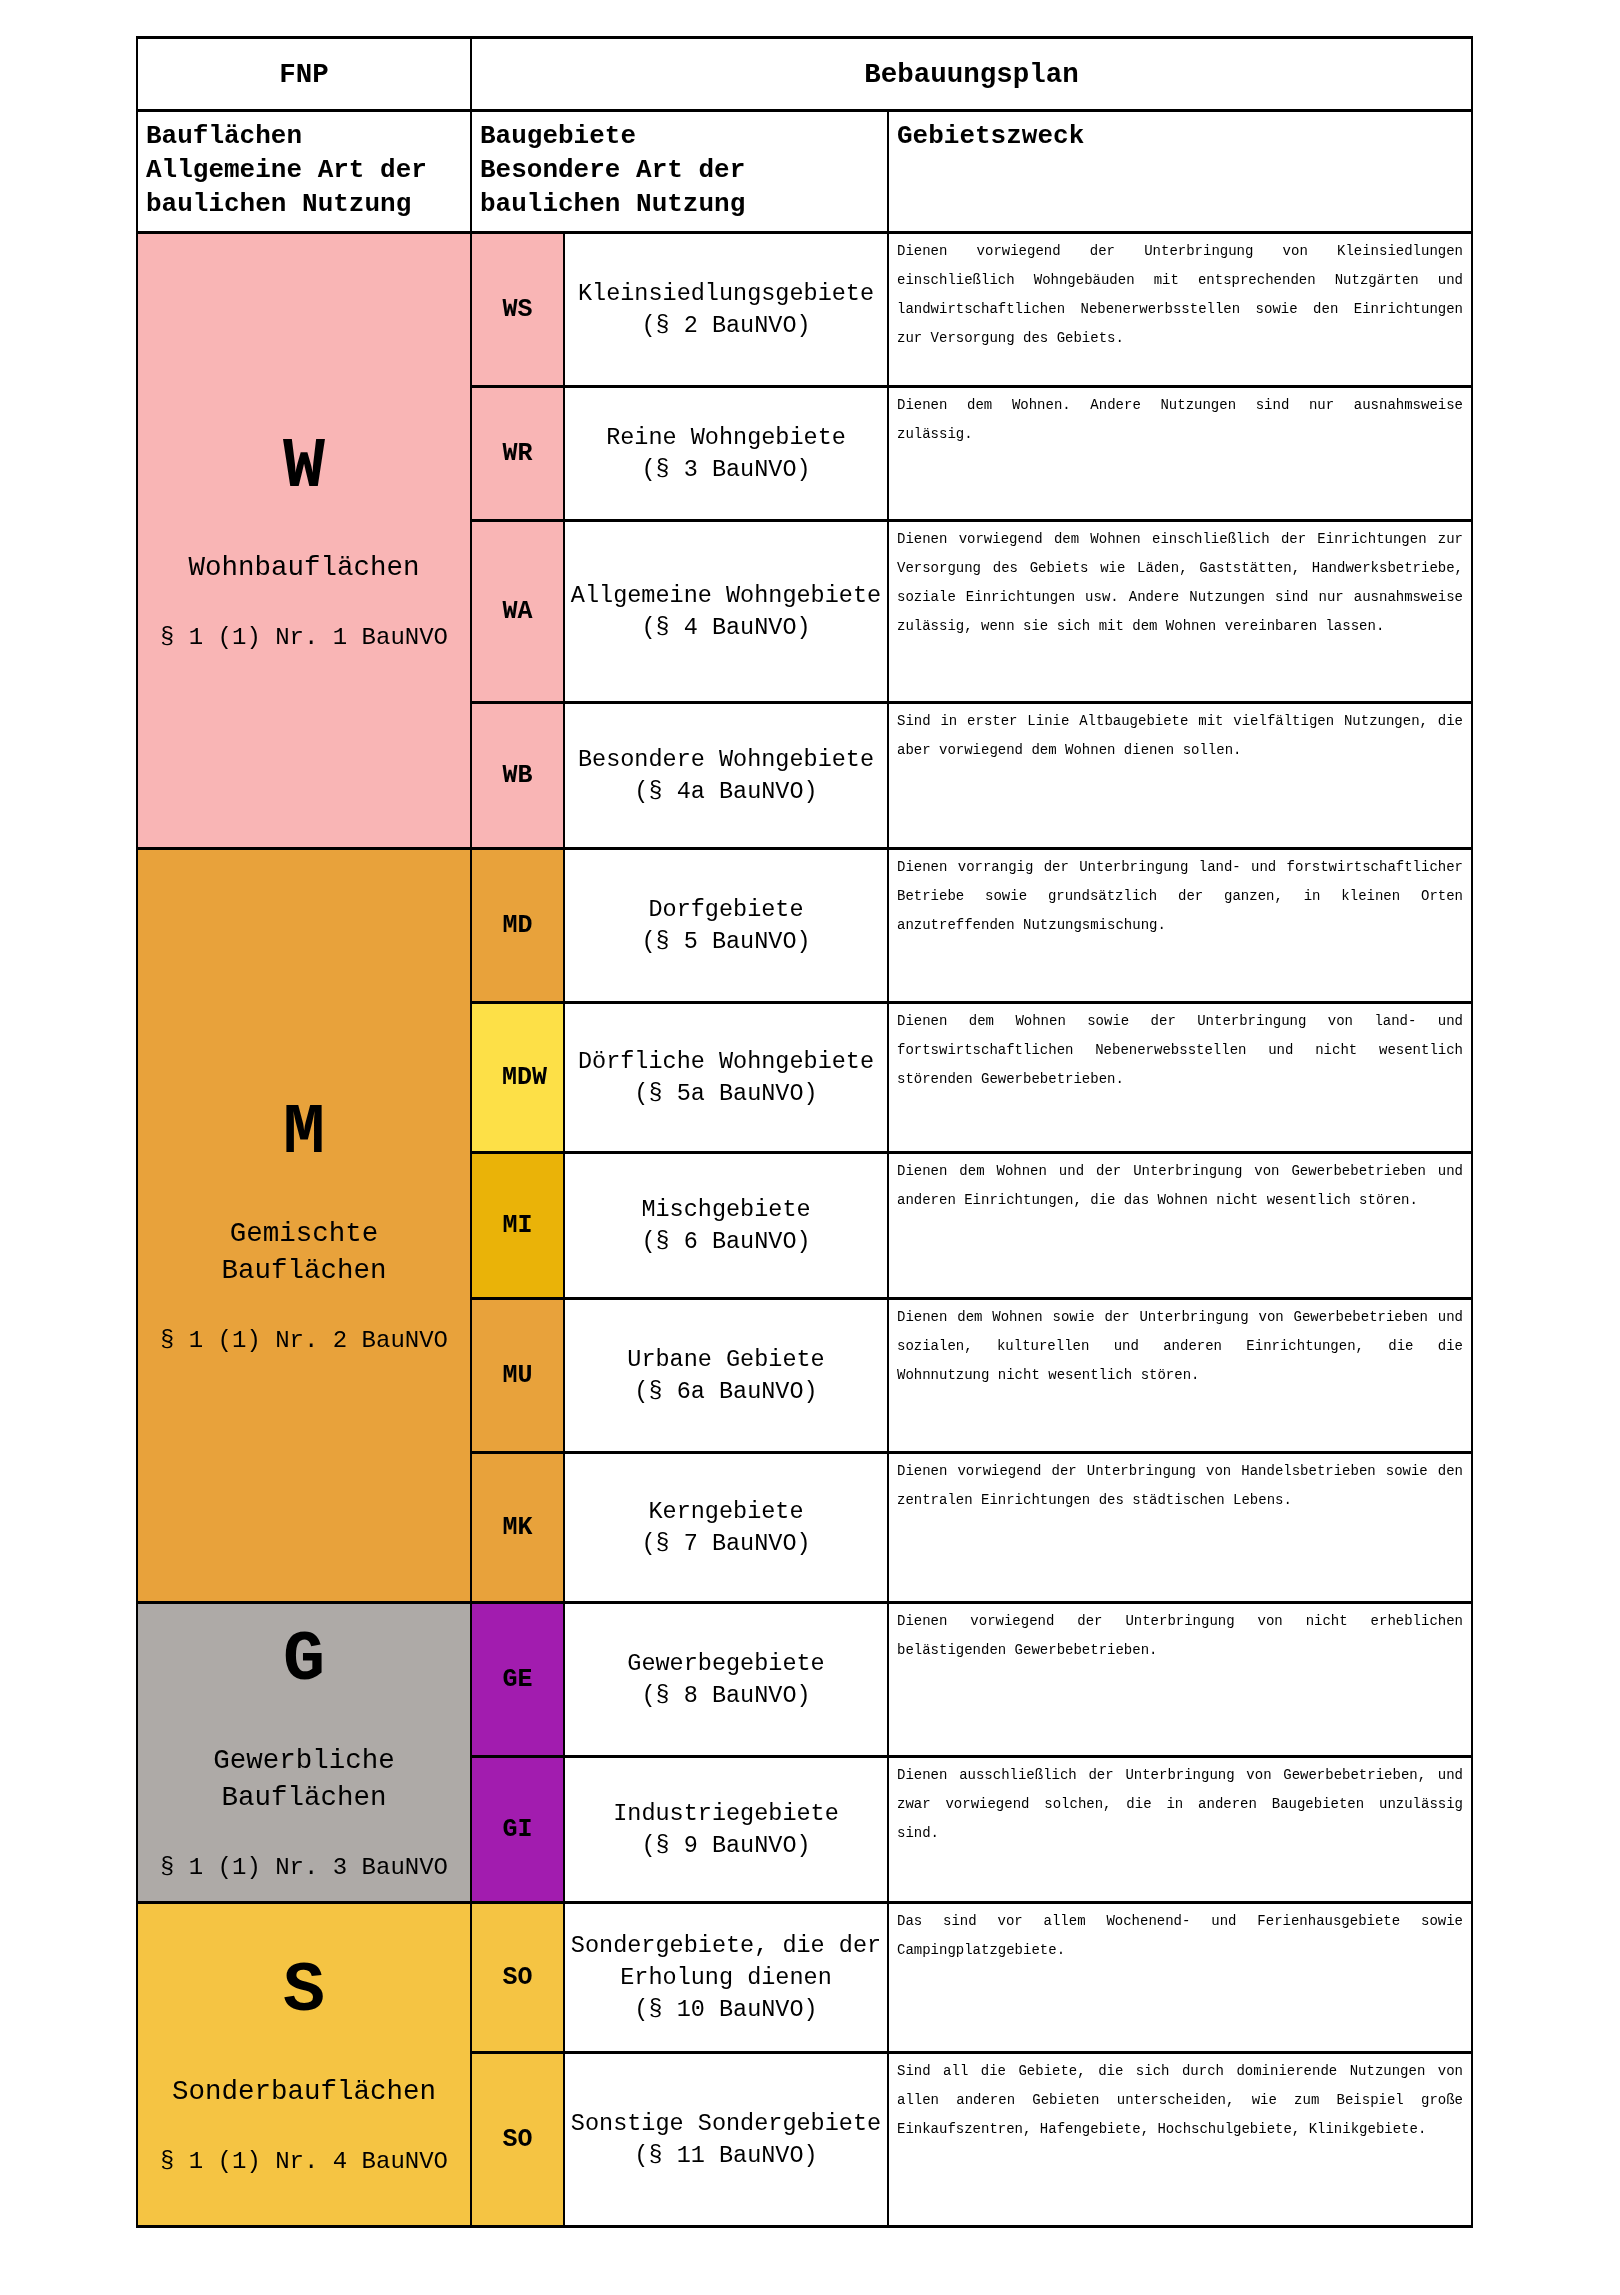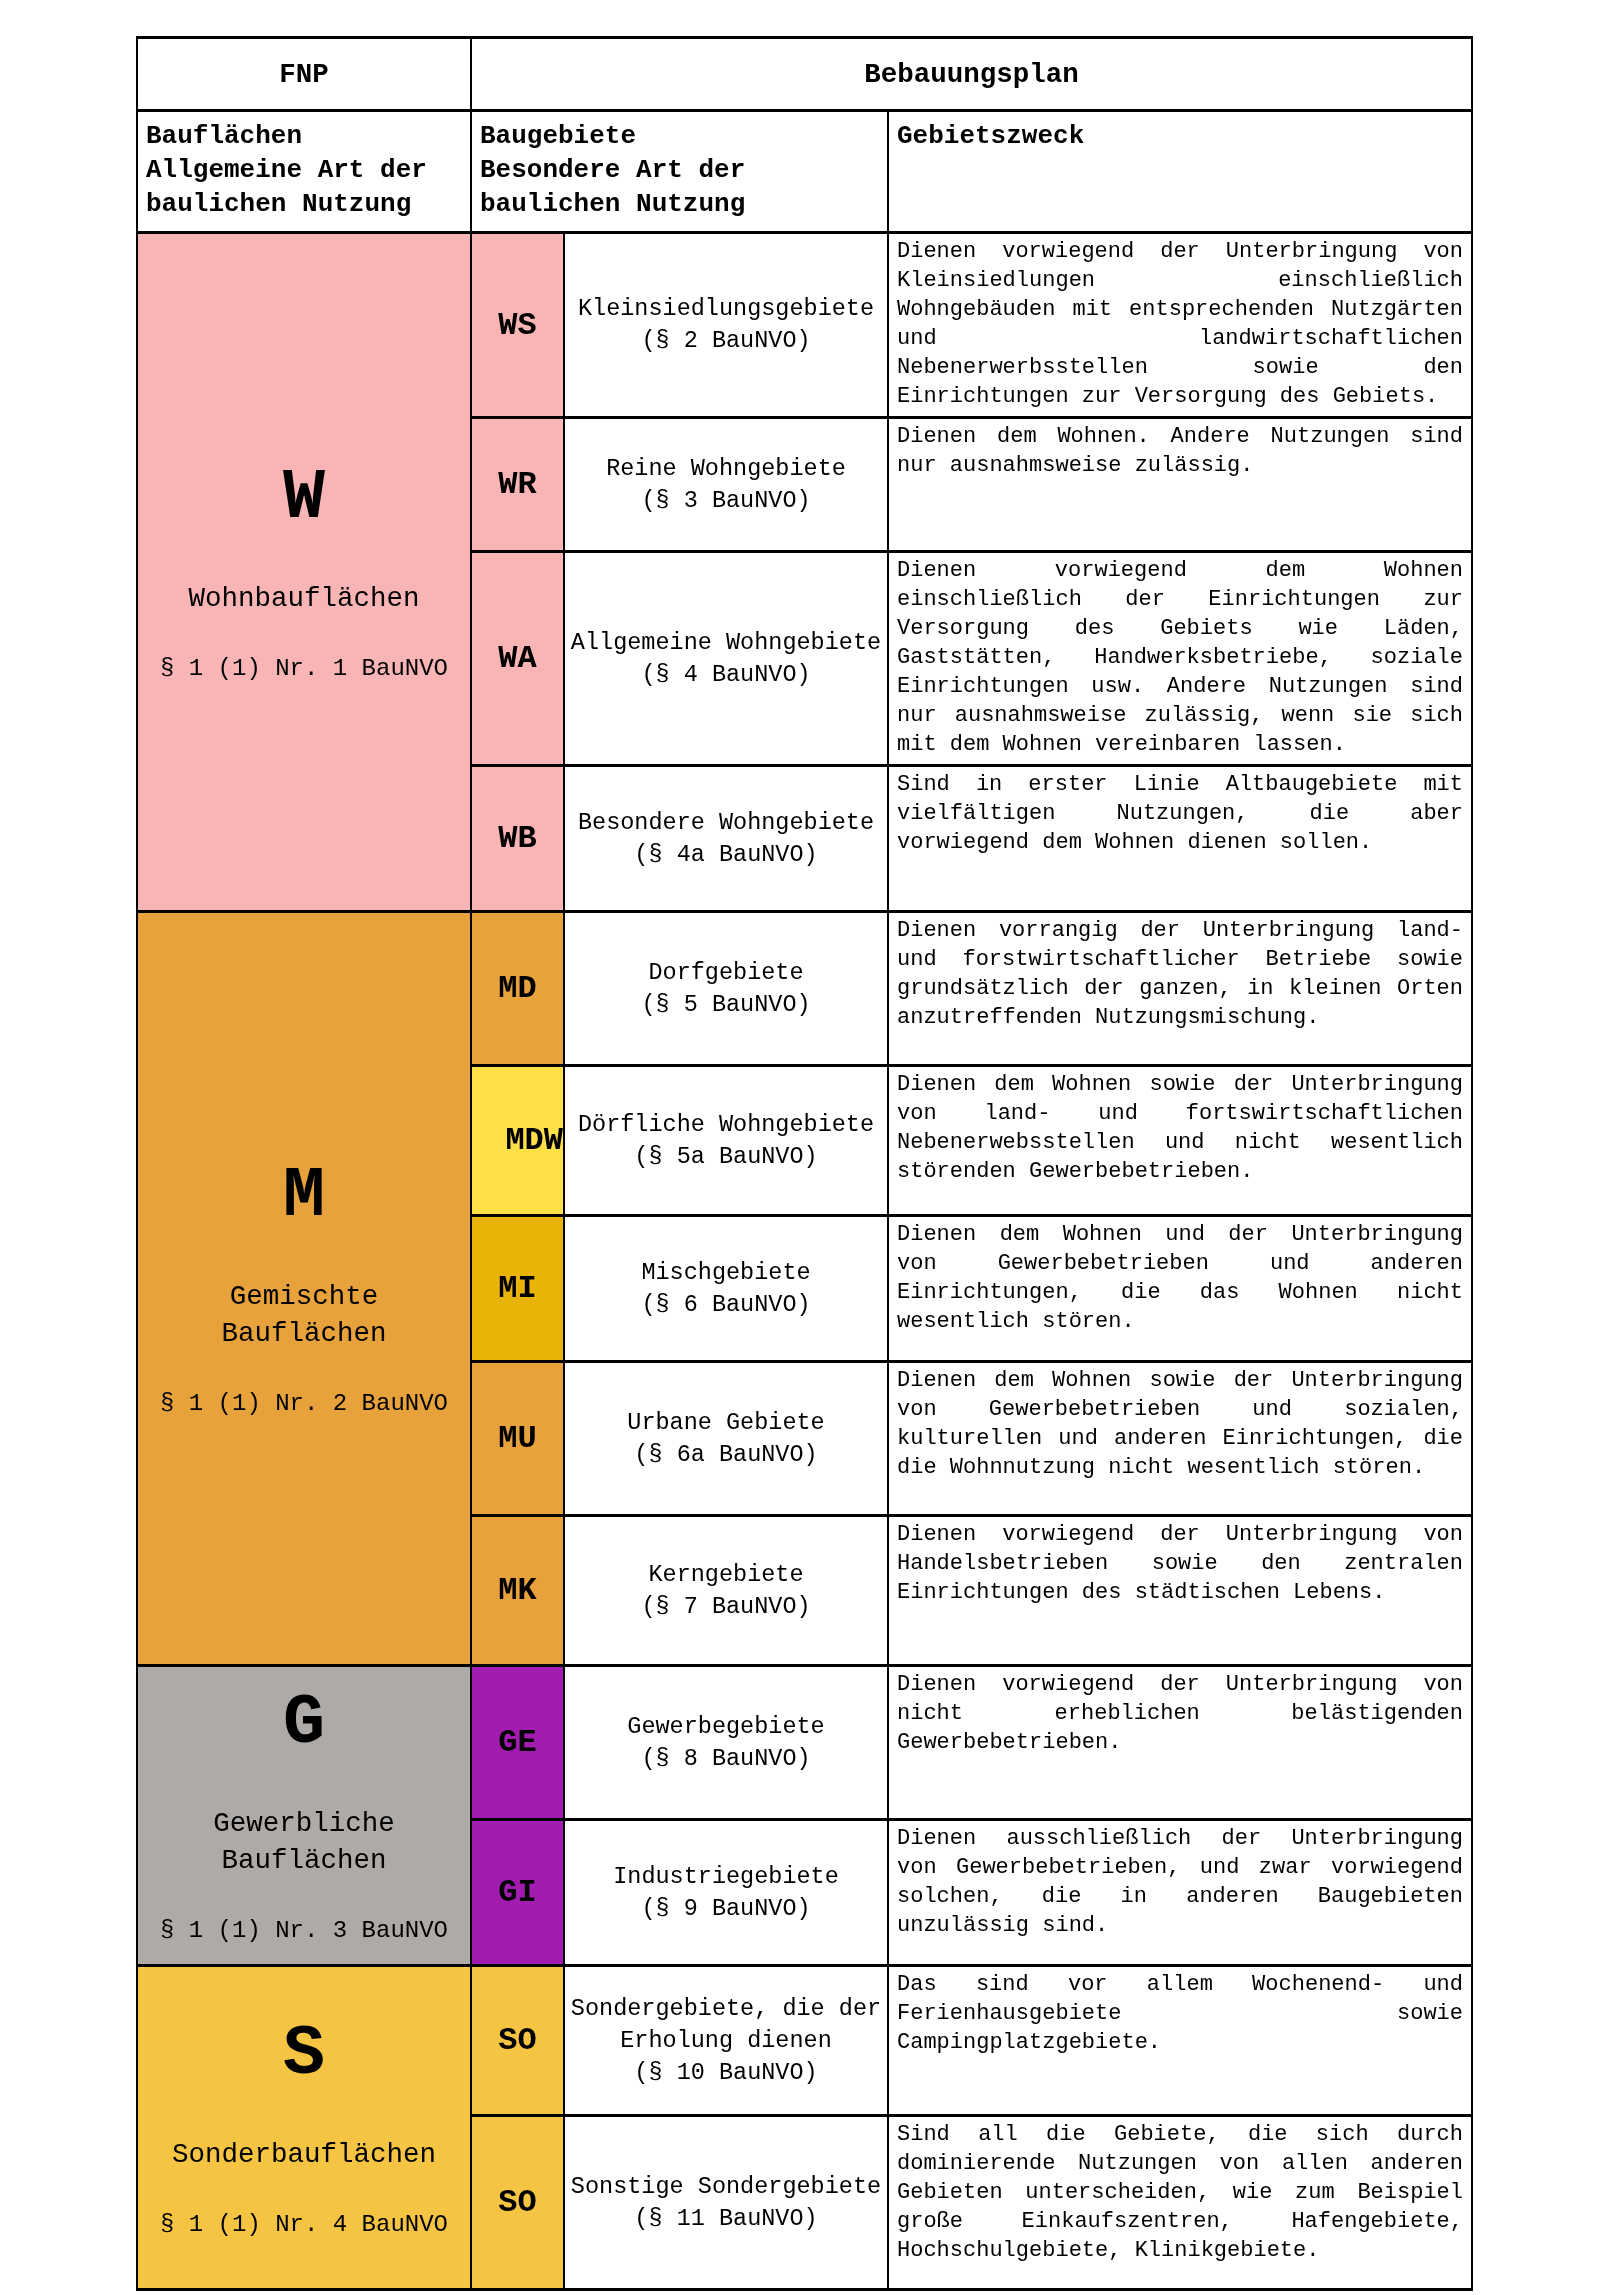--- a/index.html
+++ b/index.html
@@ -62,36 +62,36 @@
     white-space:pre-line;
   }
   .group-law{
     font-size:24px;
     margin-top:38px;
   }
   td.code-cell{
     text-align:center;
     vertical-align:middle;
     font-weight:bold;
-    font-size:32px;
-    padding:0;
+    font-size:25px;
+    padding:16px;
   }
   td.name-cell{
     text-align:center;
     vertical-align:middle;
     font-size:23.5px;
     line-height:32px;
     background:#ffffff;
     padding:3.2px 4.9px;
     white-space:pre-line;
   }
   td.purpose-cell{
     text-align:justify;
     vertical-align:top;
-    font-size:22px;
+    font-size:14px;
     line-height:29px;
     background:#ffffff;
     padding:3.2px 8px 4.9px 8px;
   }
 </style>
 </head>
 <body>
 
 <table class="lu">
   <colgroup>

